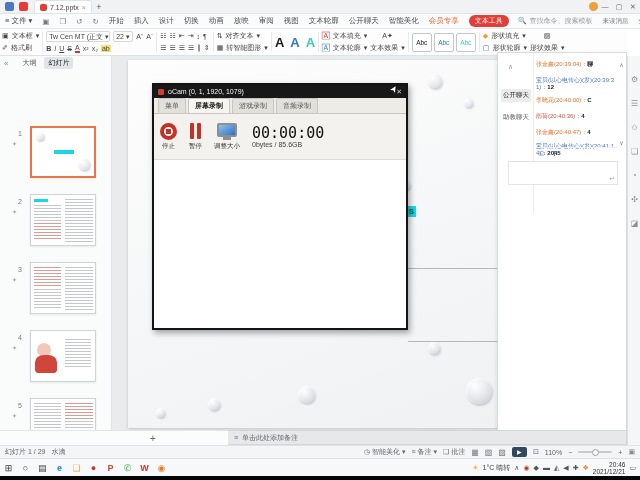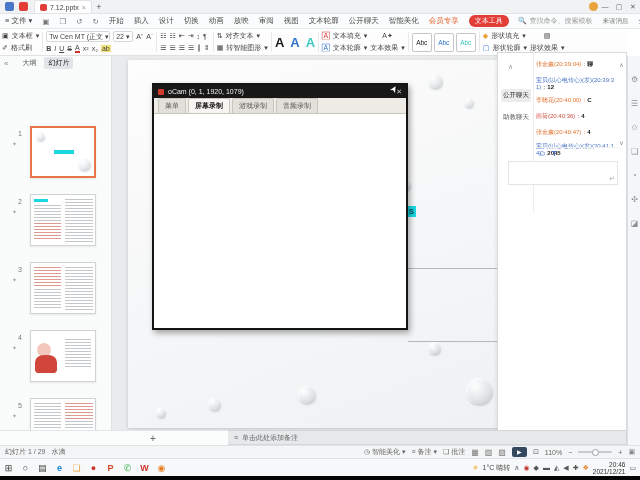--- a/index.html
+++ b/index.html
@@ -310,20 +310,44 @@
       <div id="ocam-title">
         <span style="width:6px;height:6px;background:#d23b30;border-radius:1px;margin-right:4px"></span>
         <span>oCam (0, 1, 1920, 1079)</span>
         <span style="margin-left:auto;color:#ccc">✕</span>
       </div>
       <div id="ocam-tabs">
         <span class="otab">菜单</span>
         <span class="otab act">屏幕录制</span>
         <span class="otab">游戏录制</span>
         <span class="otab">音频录制</span>
+      </div>
+      <div id="ocam-tools">
+        <div class="obtn">
+          <div class="stopico"></div>
+          <span>停止</span>
+        </div>
+        <div class="obtn">
+          <div class="pauseico">
+              <div></div>
+              <div></div>
+            </div>
+          <span>暂停</span>
+        </div>
+        <div class="obtn">
+          <div>
+              <div class="monico"></div>
+              <div class="monstand"></div>
+            </div>
+          <span>调整大小</span>
+        </div>
+        <div>
+          <div id="octime">00:00:00</div>
+          <div id="ocsize">0bytes / 85.6GB</div>
+        </div>
       </div>
       <div style="height:168px;background:#fff"></div>
     </div>
     <span class="cursor" style="left:278px;top:28px">➤</span>
   </div>
 
   <div class="a" id="chat">
     <div class="a" style="left:10px;top:10px;color:#999;font-size:7px">∧</div>
     <div style="position:absolute;left:35px;top:0;width:1px;height:160px;background:#ececec"></div>
     <div class="ctab act" style="top:36px">公开聊天</div>

